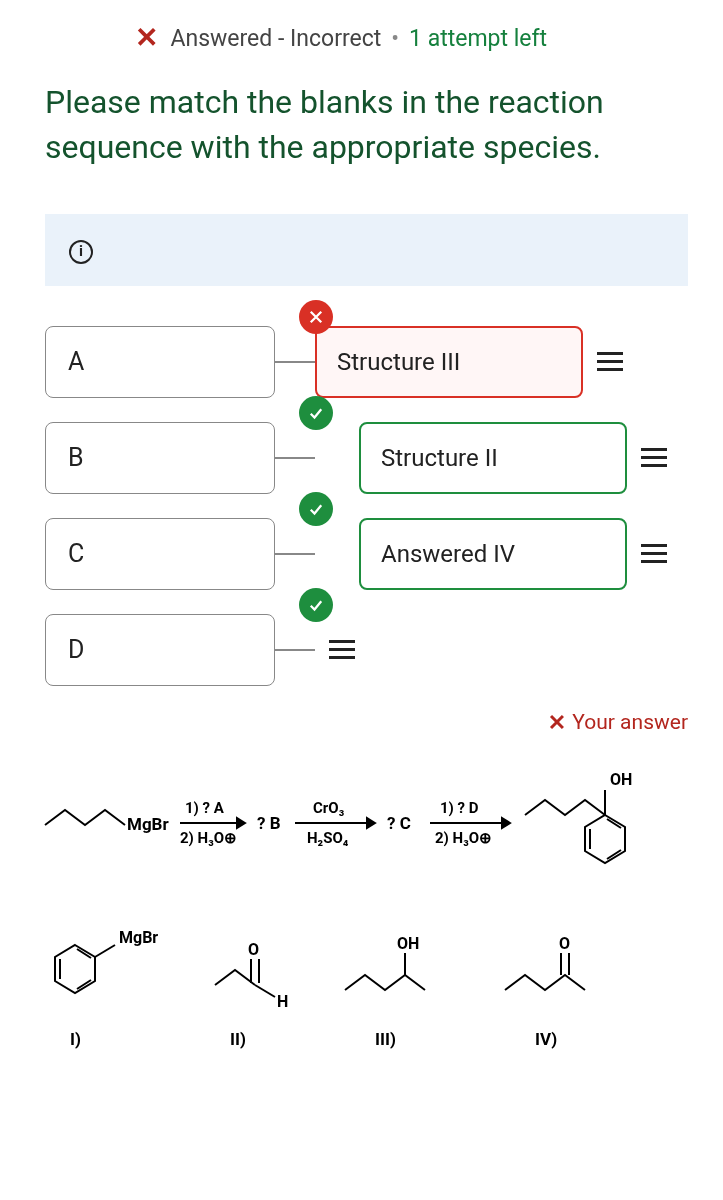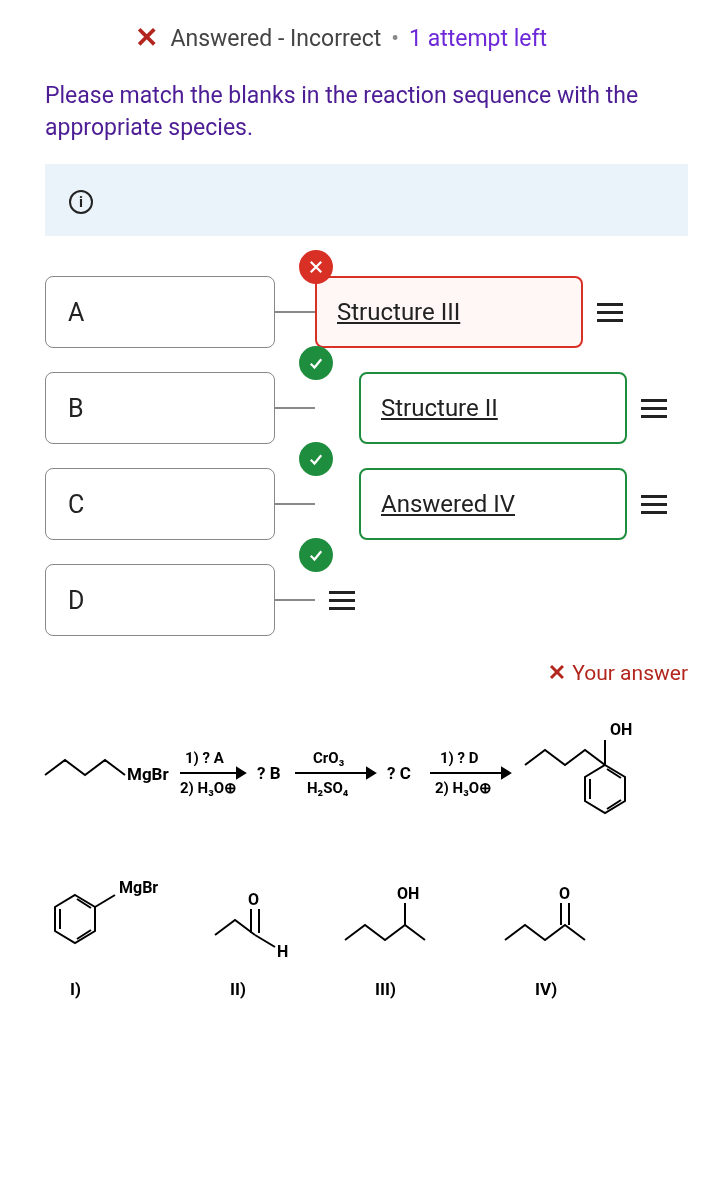--- a/index.html
+++ b/index.html
@@ -34,26 +34,26 @@
     color: #444;
   }
   .status-x {
     color: #b3261e;
     font-size: 28px;
     font-weight: bold;
     line-height: 1;
     margin-right: 4px;
   }
   .dot { color: #888; margin: 0 2px; }
-  .attempts { color: #6d28d9; }
+  .attempts { color: #15803d; }
   .question {
-    font-size: 23px;
+    font-size: 32px;
     line-height: 1.4;
-    color: #4c1d95;
-    margin-bottom: 20px;
+    color: #14532d;
+    margin-bottom: 44px;
   }
   .instructions {
     background: #eaf2fa;
     padding: 22px 26px 22px 24px;
     display: flex;
     gap: 14px;
     font-size: 23px;
     line-height: 1.45;
     color: #222;
     margin-bottom: 40px;
@@ -120,21 +120,20 @@
     border: 2px solid;
     border-radius: 8px;
     width: 268px;
     height: 72px;
     display: flex;
     align-items: center;
     padding: 0 20px;
     font-size: 24px;
     color: #222;
     position: relative;
-    text-decoration: underline;
   }
   .right-box.incorrect { border-color: #d93025; background: #fff6f6; }
   .right-box.correct { border-color: #1e8e3e; margin-left: 44px; }
   .handle {
     margin-left: 14px;
     display: flex;
     flex-direction: column;
     gap: 5px;
     cursor: grab;
   }

